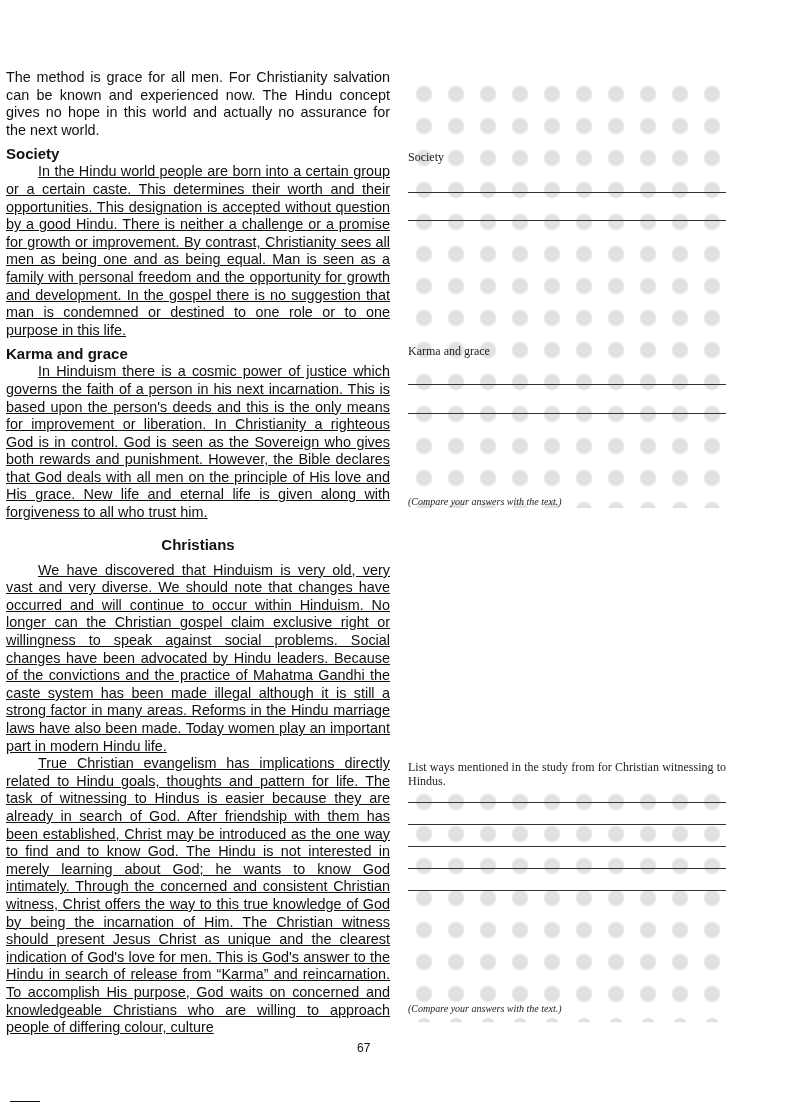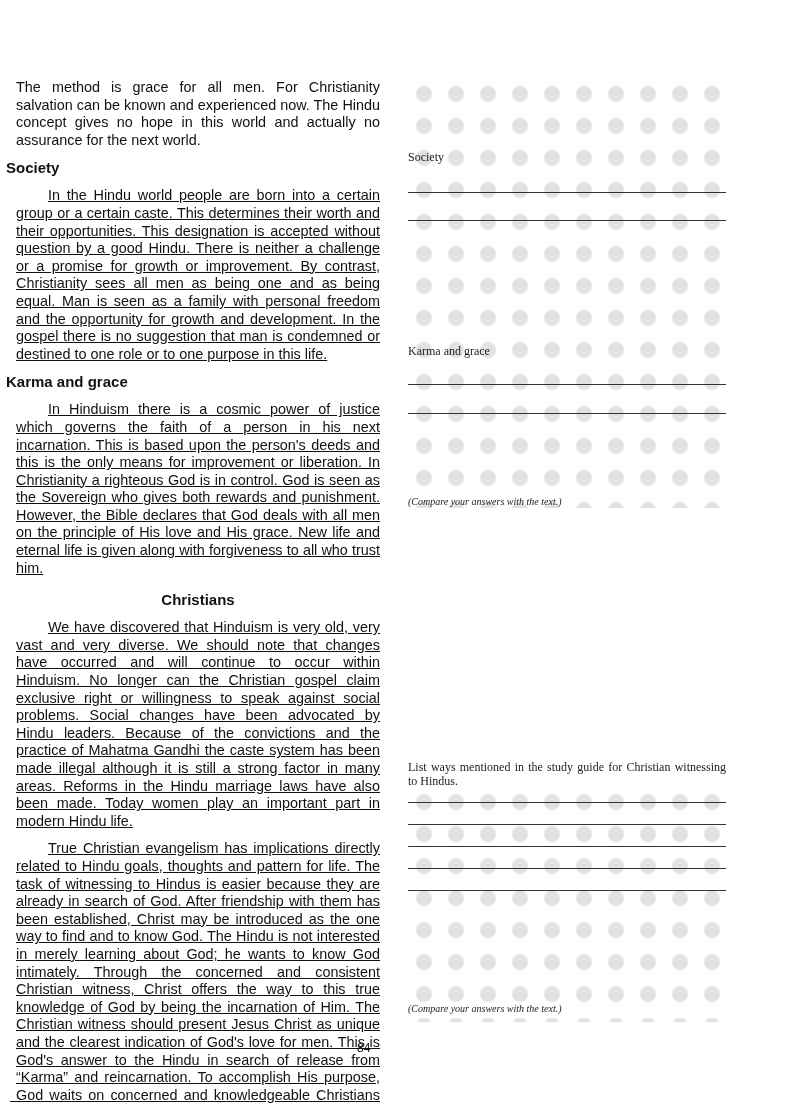--- a/index.html
+++ b/index.html
@@ -2,21 +2,21 @@
 <html><head>
   <meta charset="utf-8">
   <style>
     html, body { margin: 0; padding: 0; background: #ffffff; }
     body { width: 799px; height: 1103px; position: relative; overflow: hidden; color: #111; }
     .left-col {
       position: absolute; left: 6px; top: 69px; width: 384px;
       font-family: "Liberation Sans", sans-serif; font-size: 14.4px; line-height: 17.6px;
       text-align: justify;
     }
-    .left-col p { margin: 10px; }
+    .left-col p { margin: 0; }
     .left-col .indent { text-indent: 32px; text-decoration: underline; }
     .heading { font-weight: bold; font-size: 15px; margin: 6px 0 0 0; line-height: 18px; text-align: left; }
     .heading.center { text-align: center; margin: 14px 0 8px 0; }
     .right-panel {
       position: absolute; left: 408px; width: 318px;
       font-family: "Liberation Serif", serif; font-size: 12px; color: #222;
     }
     .speckle {
       position: absolute; left: 0; width: 318px;
       background-image: radial-gradient(circle, rgba(150,150,150,0.28) 0 7px, transparent 9px);
@@ -52,23 +52,23 @@
   <div class="answer-line" style="top:120px;"></div>
   <div class="answer-line" style="top:148px;"></div>
   <div class="prompt" style="top:272px;">Karma and grace</div>
   <div class="answer-line" style="top:312px;"></div>
   <div class="answer-line" style="top:341px;"></div>
   <div class="compare" style="top:424px;">(Compare your answers with the text.)</div>
 </div>
 
 <div class="right-panel" style="top:758px; height:265px;">
   <div class="speckle" style="top:28px; height:236px;"></div>
-  <div class="prompt" style="top:2px; width:318px; text-align:justify;">List ways mentioned in the study guide for Christian witnessing to Hindus.</div>
+  <div class="prompt" style="top:2px; width:318px; text-align:justify;">List ways mentioned in the study from for Christian witnessing to Hindus.</div>
   <div class="answer-line" style="top:44px;"></div>
   <div class="answer-line" style="top:66px;"></div>
   <div class="answer-line" style="top:88px;"></div>
   <div class="answer-line" style="top:110px;"></div>
   <div class="answer-line" style="top:132px;"></div>
   <div class="compare" style="top:245px;">(Compare your answers with the text.)</div>
 </div>
 
-<div class="page-num">84</div>
+<div class="page-num">67</div>
 <div class="footer-rule"></div>
 
 </body></html>

